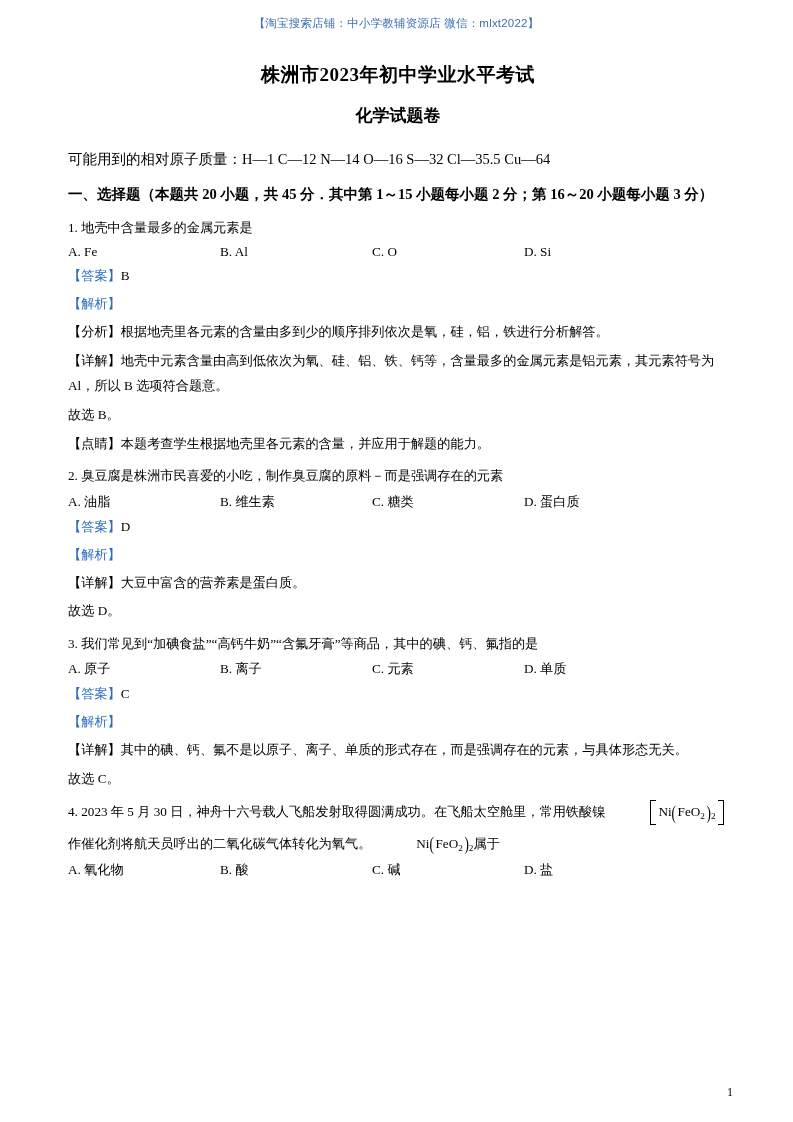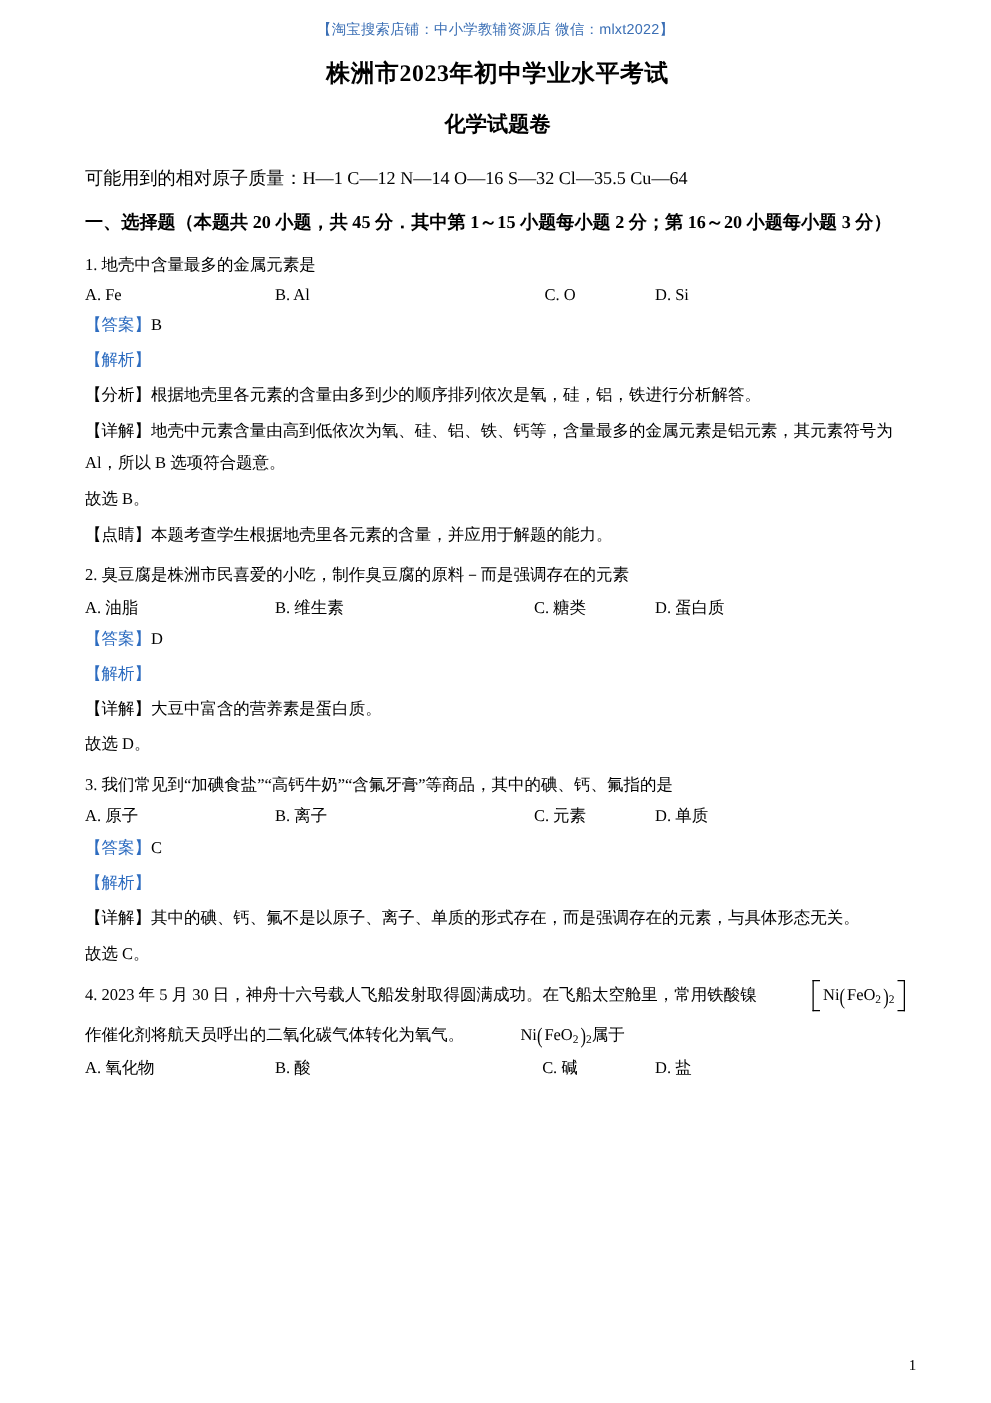--- a/index.html
+++ b/index.html
@@ -28,21 +28,21 @@
     left: 0;
     width: 100%;
     text-align: center;
     font-size: 11.5px;
     color: #3b6fb5;
     font-family: "Liberation Sans", sans-serif;
     letter-spacing: 0.2px;
   }
   .content {
     position: absolute;
-    top: 40px;
+    top: 56px;
     left: 68px;
     width: 660px;
   }
   .title1 {
     text-align: center;
     font-size: 19px;
     font-weight: bold;
     letter-spacing: 0.5px;
     margin: 6px 0 0 0;
   }
@@ -72,21 +72,21 @@
   .opts {
     font-size: 13.2px;
     margin-top: 4px;
     display: flex;
   }
   .opts span.o {
     display: block;
   }
   .o1 { width: 152px; }
   .o2 { width: 152px; }
-  .o3 { width: 152px; text-align: center; }
+  .o3 { width: 152px; }
   .o4 { width: 150px; }
   .ans, .exp-tag {
     font-size: 13.2px;
     color: #2d6cc0;
     line-height: 1.9;
     margin-top: 3px;
   }
   .ans .val {
     color: #000000;
   }

